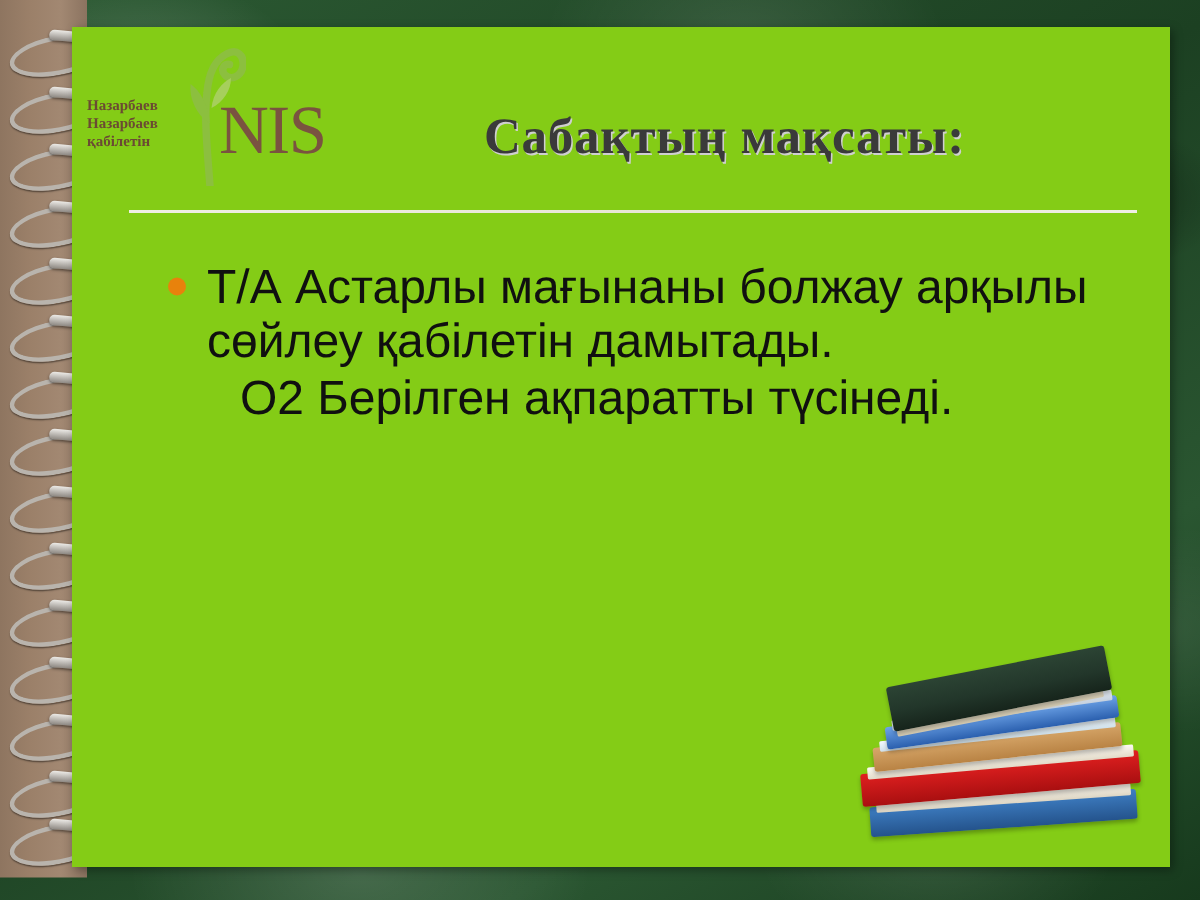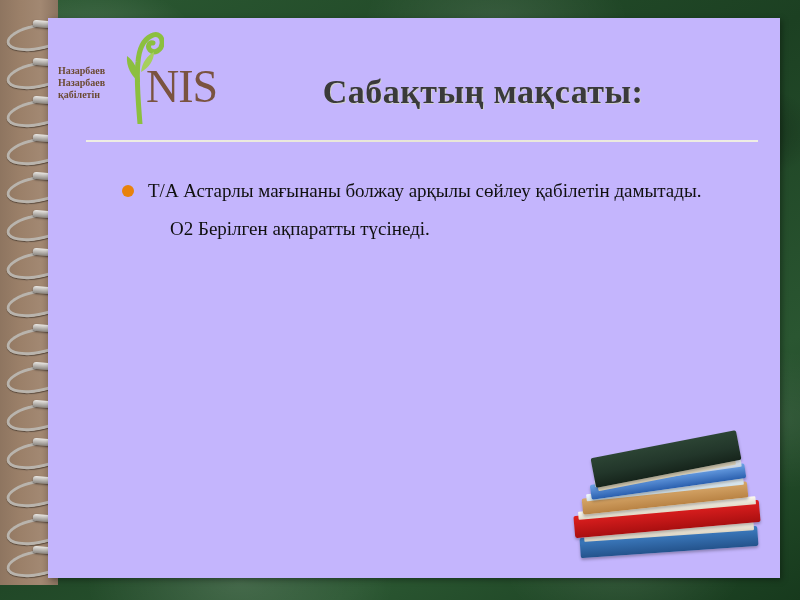--- a/index.html
+++ b/index.html
@@ -51,21 +51,21 @@
   }
   .coil .cap{
     position:absolute;right:-4px;top:6px;width:14px;height:13px;border-radius:50%;
     background:radial-gradient(circle at 35% 30%,#d7d2c9,#6a6055 70%,#3b342c 100%);
     box-shadow:0 1px 2px rgba(0,0,0,.5);
   }
 
   
   #sheet{
     position:absolute;left:48px;top:18px;width:732px;height:560px;
-    background:#c4b5fd;
+    background:#84cc16;
     box-shadow:2px 2px 6px rgba(0,0,0,.35);
   }
 
   
   #logo{position:absolute;left:8px;top:10px;width:145px;height:100px;}
   #logo .leaf{position:absolute;left:62px;top:0px;width:46px;height:96px;}
   #logo .kz{
     position:absolute;left:2px;top:37px;width:62px;
     color:#6b4a33;font-family:"Liberation Serif",serif;
     font-size:10px;font-weight:bold;line-height:12px;text-align:left;
@@ -85,23 +85,23 @@
     text-shadow:1px 1px 0 #cfcfcf;
     letter-spacing:.5px;
   }
   #rule{
     position:absolute;left:38px;top:122px;width:672px;height:2px;
     background:linear-gradient(90deg,#efeee4,#e8e6d6 50%,#efeee4);
   }
 
   
   #body{
-    position:absolute;left:60px;top:155px;width:660px;
-    font-family:Liberation Serif, serif;
-    font-size:19px;color:#101010;line-height:36px;
+    position:absolute;left:50px;top:155px;width:660px;
+    font-family:Liberation Sans, sans-serif;
+    font-size:32px;color:#101010;line-height:36px;
   }
   .bullet-row{display:flex;align-items:flex-start;margin-bottom:2px;}
   .dot{
     flex:0 0 auto;width:12px;height:12px;border-radius:50%;
     background:#E8820C;margin:12px 14px 0 14px;
   }
   .btext{flex:1 1 auto;}
   .subline{margin:0 0 4px 62px;}
 
   

